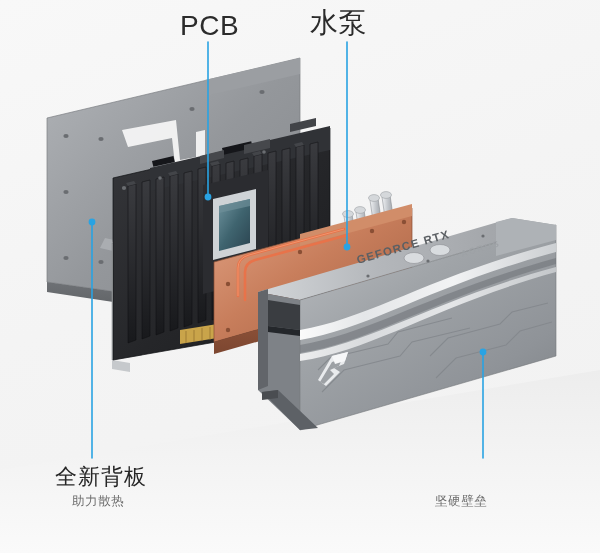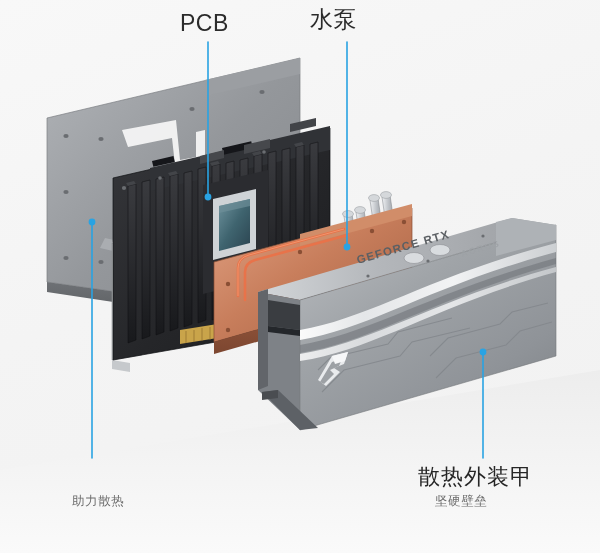--- a/index.html
+++ b/index.html
@@ -13,21 +13,21 @@
   #stage{
     position:absolute;inset:0;
     width:600px;height:553px;
     background:linear-gradient(160deg,#f8f8f8 0%,#f4f4f4 45%,#f1f1f1 100%);
   }
   svg#scene{position:absolute;left:0;top:0;width:600px;height:553px;display:block;}
 
   .lbl-top{
     position:absolute;
     color:#2b2b2b;
-    font-size:23px;
+    font-size:28px;
     letter-spacing:.5px;
     white-space:nowrap;
   }
   .lbl-bot-title{
     position:absolute;
     color:#262626;
     font-size:22px;
     letter-spacing:1px;
     white-space:nowrap;
   }
@@ -343,18 +343,18 @@
         <circle cx="92" cy="222" r="3.4" fill="#29a3e3"></circle>
         <line x1="483" x2="483" y1="352" y2="458" stroke="#29a3e3" stroke-width="1.6"></line>
         <circle cx="483" cy="352" r="3.4" fill="#29a3e3"></circle>
       </g>
   </svg>
 
   <div class="lbl-top" style="left:180px;top:10px;">PCB</div>
 
   <div class="lbl-top" style="left:310px;top:4px;">水泵</div>
 
+  <div class="lbl-bot-title" style="left:55px;top:462px;">全新背板</div>
   <div class="lbl-bot-sub" style="left:56px;top:493px;">助力散热</div>
 
-  <div class="lbl-bot-title" style="left:418px;top:462px;">散热外装甲</div>
   <div class="lbl-bot-sub" style="left:419px;top:493px;">坚硬壁垒</div>
 
 </div>
 
 </body></html>

